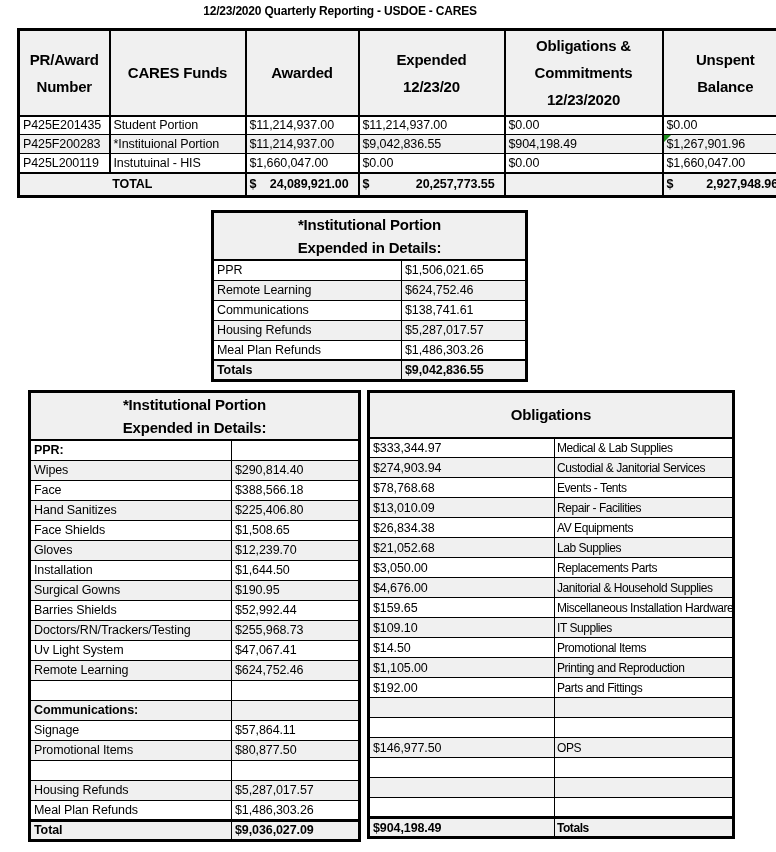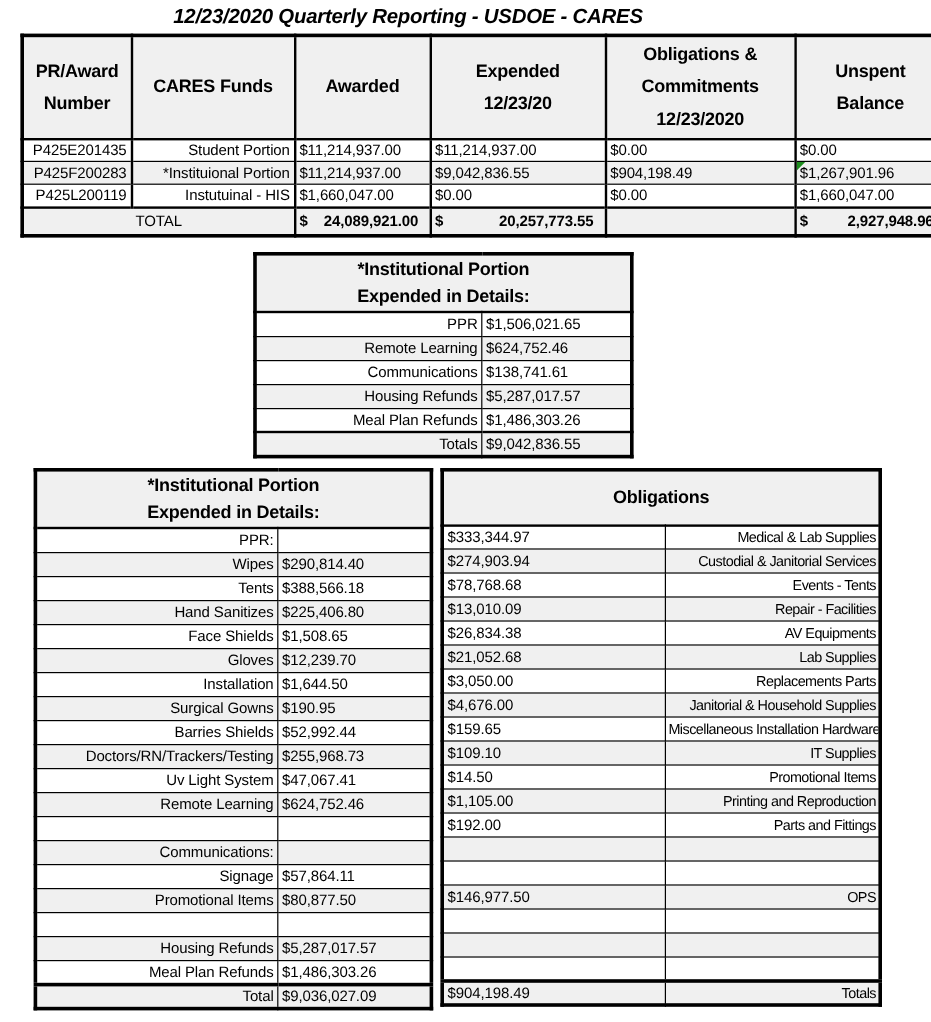--- a/index.html
+++ b/index.html
@@ -7,32 +7,32 @@
     --border:#000000;
     --errgreen:#1E8E1E;
   }
   html,body{margin:0;padding:0;}
   body{
     width:776px;height:852px;position:relative;background:#ffffff;color:#000;
     font-family:"Liberation Sans",sans-serif;
   }
   .title{
     position:absolute;top:4px;left:0;width:680px;text-align:center;
-    font-size:17px;font-weight:bold;letter-spacing:-0.2px;font-style:italic;
+    font-size:12px;font-weight:bold;letter-spacing:-0.2px;
   }
   table{
     border-collapse:collapse;table-layout:fixed;position:absolute;
     border:3px solid var(--border);
   }
   td,th{overflow:hidden;padding:0 3px;font-size:12.5px;letter-spacing:-0.1px;white-space:nowrap;}
   th{white-space:pre-line;}
-  .lbl{text-align:right;}
+  .lbl{text-align:left;}
   .val{text-align:left;}
   .center{text-align:center;}
-  .b{font-weight:normal;}
+  .b{font-weight:bold;}
   tbody tr{height:19px;}
   tbody tr:nth-child(even){background:var(--band);}
   tr.total-row{background:var(--band);font-weight:bold;height:24px;}
   tr.total-row td{border-top:2px solid var(--border);}
 
   
   .t-main{left:17px;top:28px;width:770px;border-radius:22px;}
   .t-main thead tr{height:86px;}
   .t-main th{
     border:2px solid var(--border);background:var(--band);
@@ -200,21 +200,21 @@
   <tbody id="left-body">
       <tr>
         <td class="lbl b">PPR:</td>
         <td class="val b"></td>
       </tr>
       <tr>
         <td class="lbl">Wipes</td>
         <td class="val">$290,814.40</td>
       </tr>
       <tr>
-        <td class="lbl">Tents</td>
+        <td class="lbl">Face</td>
         <td class="val">$388,566.18</td>
       </tr>
       <tr>
         <td class="lbl">Hand Sanitizes</td>
         <td class="val">$225,406.80</td>
       </tr>
       <tr>
         <td class="lbl">Face Shields</td>
         <td class="val">$1,508.65</td>
       </tr>

